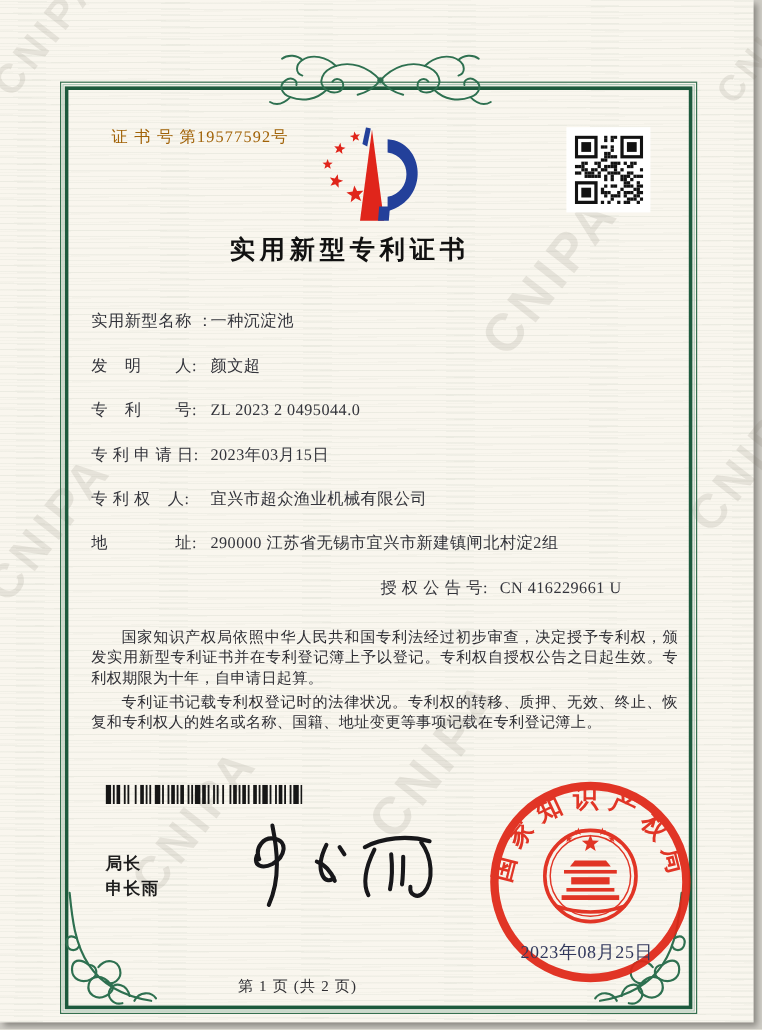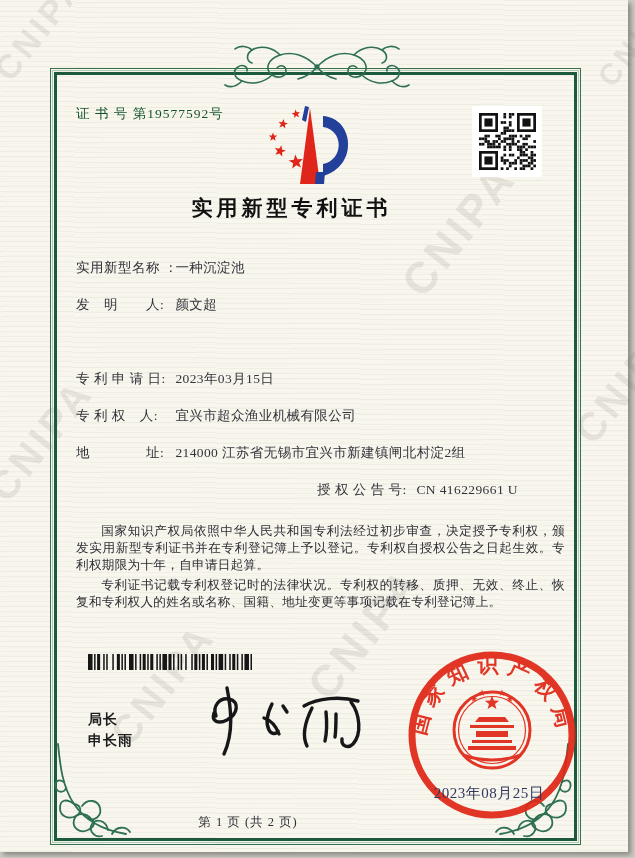--- a/index.html
+++ b/index.html
@@ -28,21 +28,21 @@
   }
   
   .frame-outer{position:absolute;left:50px;top:68px;width:529px;height:775px;border:1px solid #35704f;}
   .frame-mid{position:absolute;inset:1px;border:1px solid #aecab8;}
   .frame-inner{position:absolute;inset:1px;border:3px solid #1d5a3d;}
   .ornament-top{position:absolute;left:317px;top:68px;transform:translate(-50%,-52%);}
   .corner-orn{position:absolute;}
   .corner-orn.bl{left:52px;top:742px;}
   .corner-orn.br{left:478px;top:742px;transform:scaleX(-1);}
 
-  .cert-no{position:absolute;left:76px;top:105px;font-size:13.5px;color:#14532d;letter-spacing:1px;}
+  .cert-no{position:absolute;left:93px;top:105px;font-size:13.5px;color:#a16207;letter-spacing:1px;}
   .logo{position:absolute;left:266px;top:106px;width:99px;height:82px;}
   .qr-box{position:absolute;left:472px;top:106px;width:70px;height:71px;background:#fff;display:flex;align-items:center;justify-content:center;}
   .title{position:absolute;left:0;top:194px;width:583px;text-align:center;
     font-size:21px;font-weight:bold;color:#111;letter-spacing:4px;}
 
   .field{position:absolute;left:76px;font-size:13.5px;color:#33343b;white-space:nowrap;}
   .field .lab{display:inline-block;width:96px;letter-spacing:.5px;}
   .field .val{letter-spacing:.4px;}
   .field.half2{left:317px;}
   .f1{top:259px}.f2{top:296px}.f3{top:333px}.f4{top:370px}.f5{top:407px}.f6{top:444px}.f7{top:481px}
@@ -280,31 +280,35 @@
   <div class="title">实用新型专利证书</div>
 
   <div class="field f1">
     <span class="lab">实用新型名称 ：</span>
     <span class="val">一种沉淀池</span>
   </div>
   <div class="field f2">
     <span class="lab">发　明　　人:</span>
     <span class="val">颜文超</span>
   </div>
+  <div class="field f3">
+    <span class="lab">专　利　　号:</span>
+    <span class="val">ZL 2023 2 0495044.0</span>
+  </div>
   <div class="field f4">
     <span class="lab">专 利 申 请 日:</span>
     <span class="val">2023年03月15日</span>
   </div>
   <div class="field f5">
     <span class="lab">专 利 权　人:</span>
     <span class="val">宜兴市超众渔业机械有限公司</span>
   </div>
   <div class="field f6">
     <span class="lab">地　　　　址:</span>
-    <span class="val">214000 江苏省无锡市宜兴市新建镇闸北村淀2组</span>
+    <span class="val">290000 江苏省无锡市宜兴市新建镇闸北村淀2组</span>
   </div>
   <div class="field f7 half2">
     <span class="lab">授 权 公 告 号:</span>
     <span class="val">CN 416229661 U</span>
   </div>
 
   <div class="paras">
     <p>国家知识产权局依照中华人民共和国专利法经过初步审查，决定授予专利权，颁发实用新型专利证书并在专利登记簿上予以登记。专利权自授权公告之日起生效。专利权期限为十年，自申请日起算。</p>
     <p>专利证书记载专利权登记时的法律状况。专利权的转移、质押、无效、终止、恢复和专利权人的姓名或名称、国籍、地址变更等事项记载在专利登记簿上。</p>
   </div>

